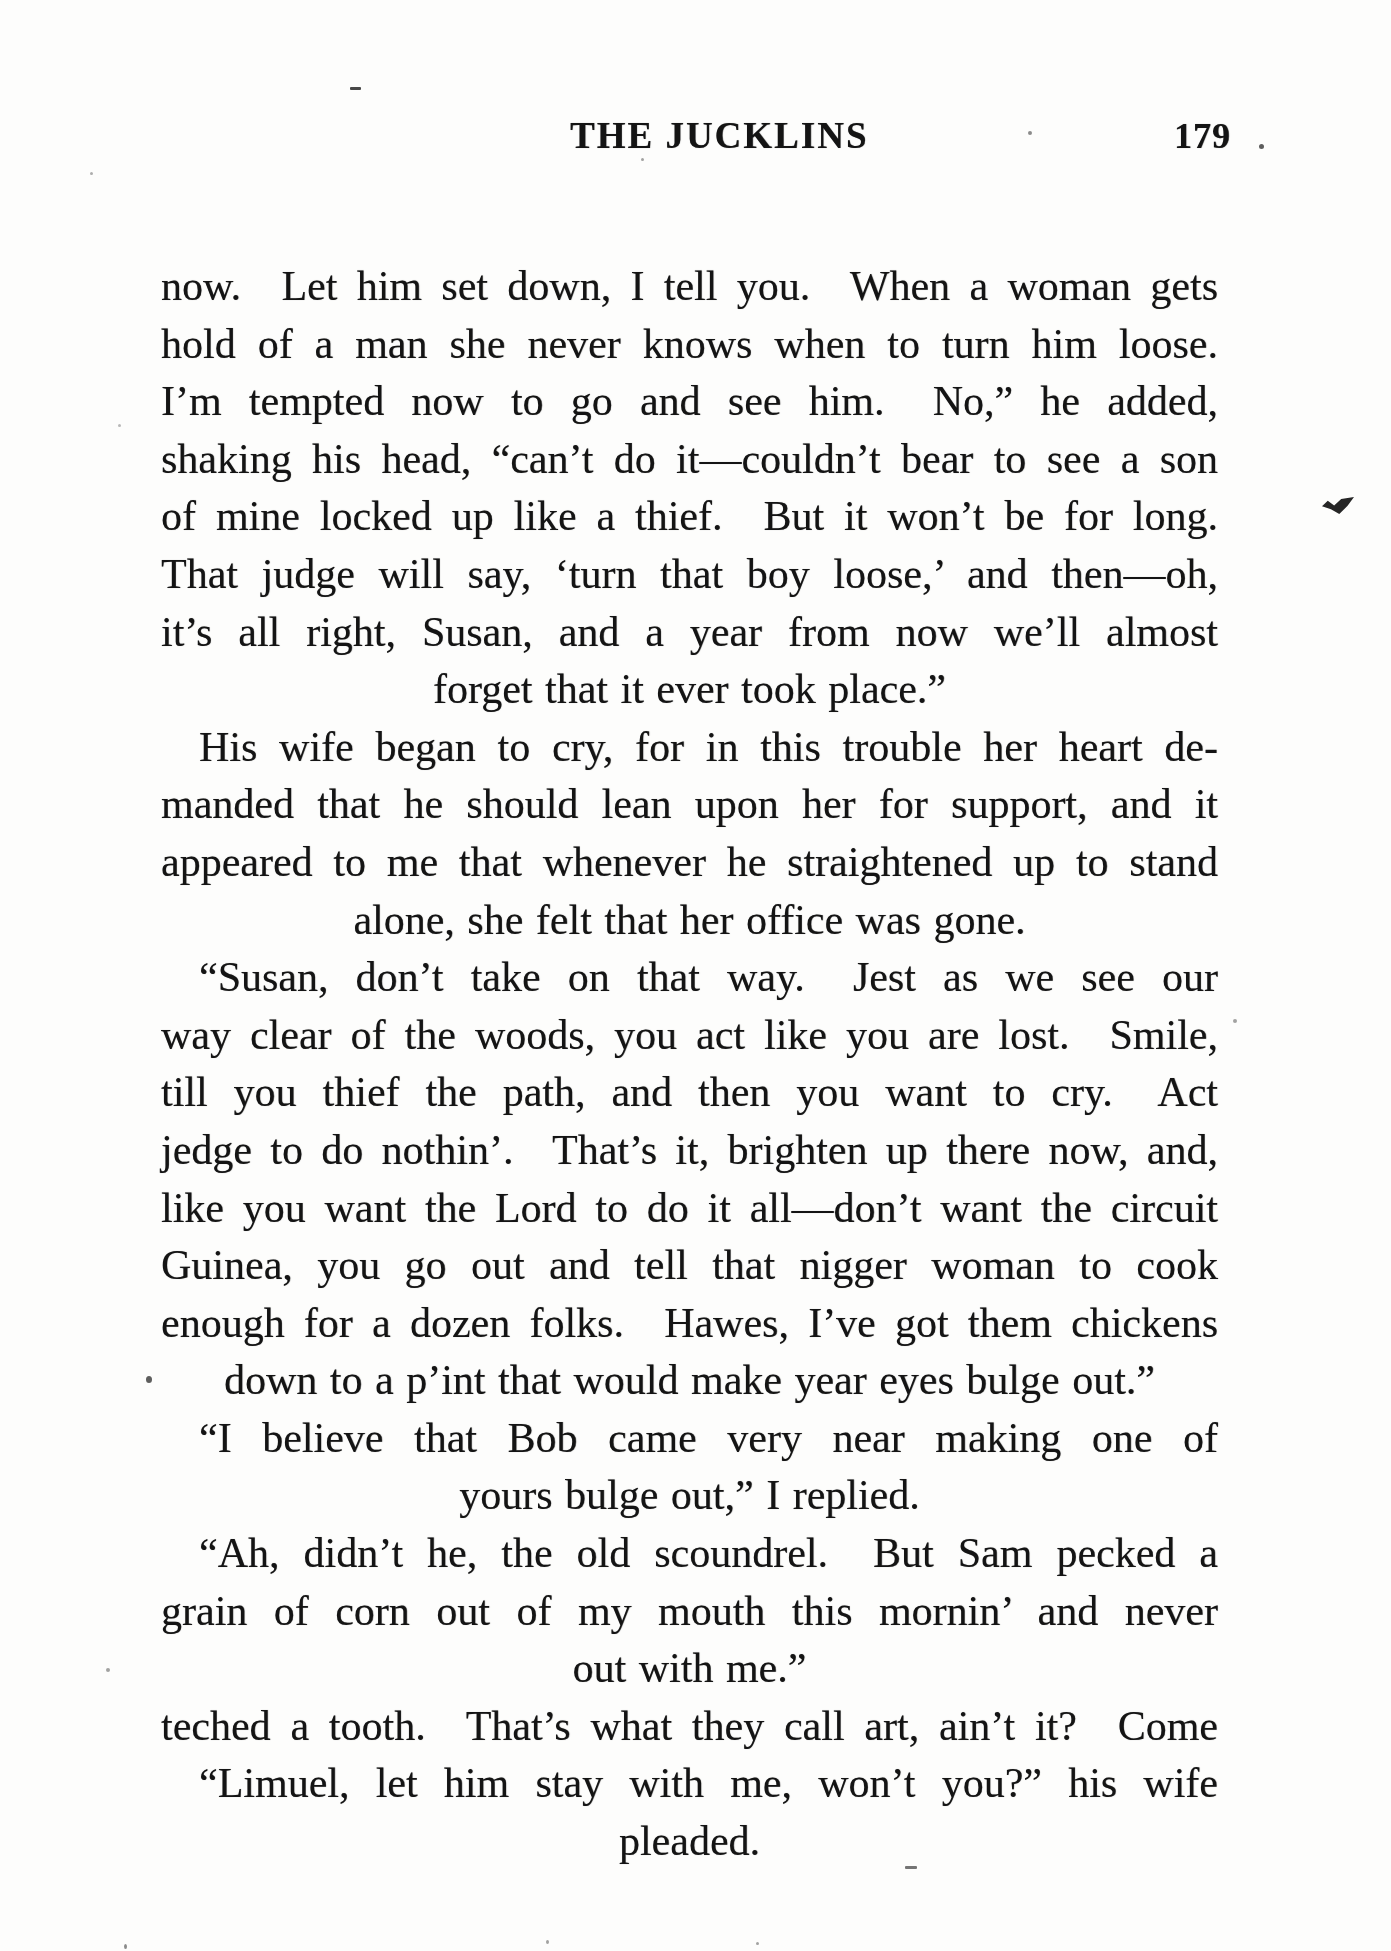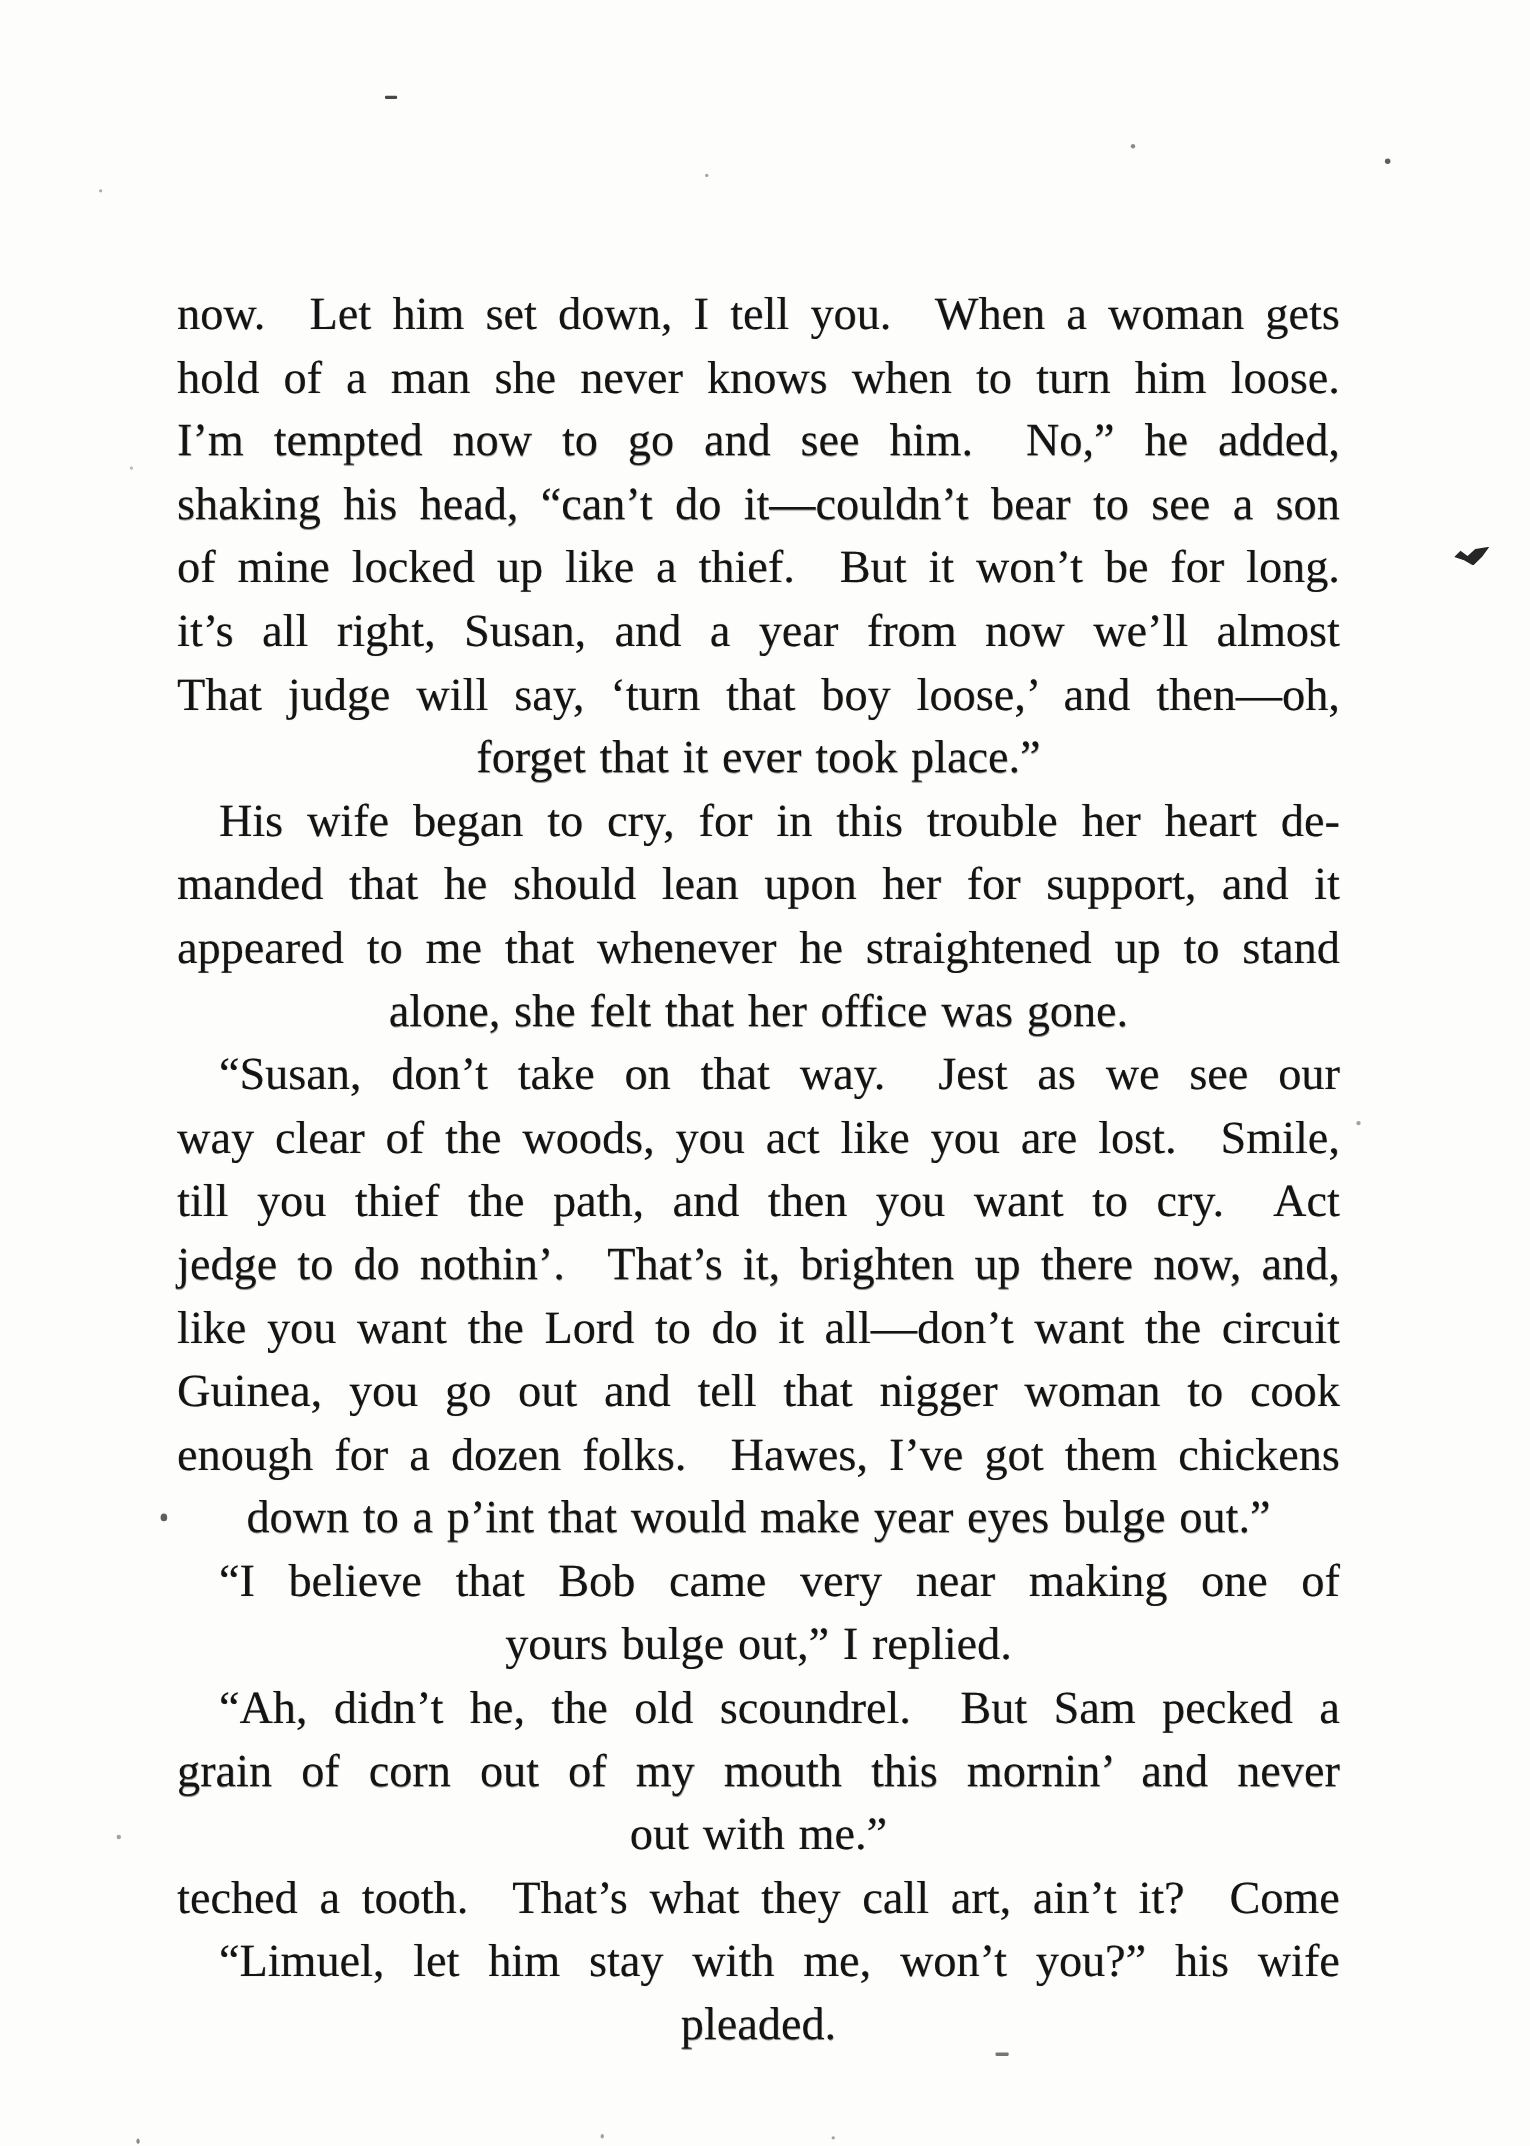--- a/index.html
+++ b/index.html
@@ -64,29 +64,33 @@
   .mark.blob {
     border-radius: 0;
     clip-path: polygon(0% 55%, 18% 22%, 38% 50%, 60% 12%, 100% 0%, 80% 52%, 54% 100%, 28% 72%);
   }
 </style>
 </head>
 <body>
 
 <div class="page" style="--paper: #fdfdfc; --ink: #141414;">
 
+  <div class="header">
+    <span class="title">THE JUCKLINS</span>
+    <span class="pagenum">179</span>
+  </div>
 
   <div class="bodytext">
       <div class="line j">now.  Let him set down, I tell you.  When a woman gets</div>
       <div class="line j">hold of a man she never knows when to turn him loose.</div>
       <div class="line j">I’m tempted now to go and see him.  No,” he added,</div>
       <div class="line j">shaking his head, “can’t do it—couldn’t bear to see a son</div>
       <div class="line j">of mine locked up like a thief.  But it won’t be for long.</div>
+      <div class="line j">That judge will say, ‘turn that boy loose,’ and then—oh,</div>
       <div class="line j">it’s all right, Susan, and a year from now we’ll almost</div>
-      <div class="line j">That judge will say, ‘turn that boy loose,’ and then—oh,</div>
       <div class="line">forget that it ever took place.”</div>
       <div class="line j indent">His wife began to cry, for in this trouble her heart de-</div>
       <div class="line j">manded that he should lean upon her for support, and it</div>
       <div class="line j">appeared to me that whenever he straightened up to stand</div>
       <div class="line">alone, she felt that her office was gone.</div>
       <div class="line j indent">“Susan, don’t take on that way.  Jest as we see our</div>
       <div class="line j">way clear of the woods, you act like you are lost.  Smile,</div>
       <div class="line j">till you thief the path, and then you want to cry.  Act</div>
       <div class="line j">jedge to do nothin’.  That’s it, brighten up there now, and,</div>
       <div class="line j">like you want the Lord to do it all—don’t want the circuit</div>

